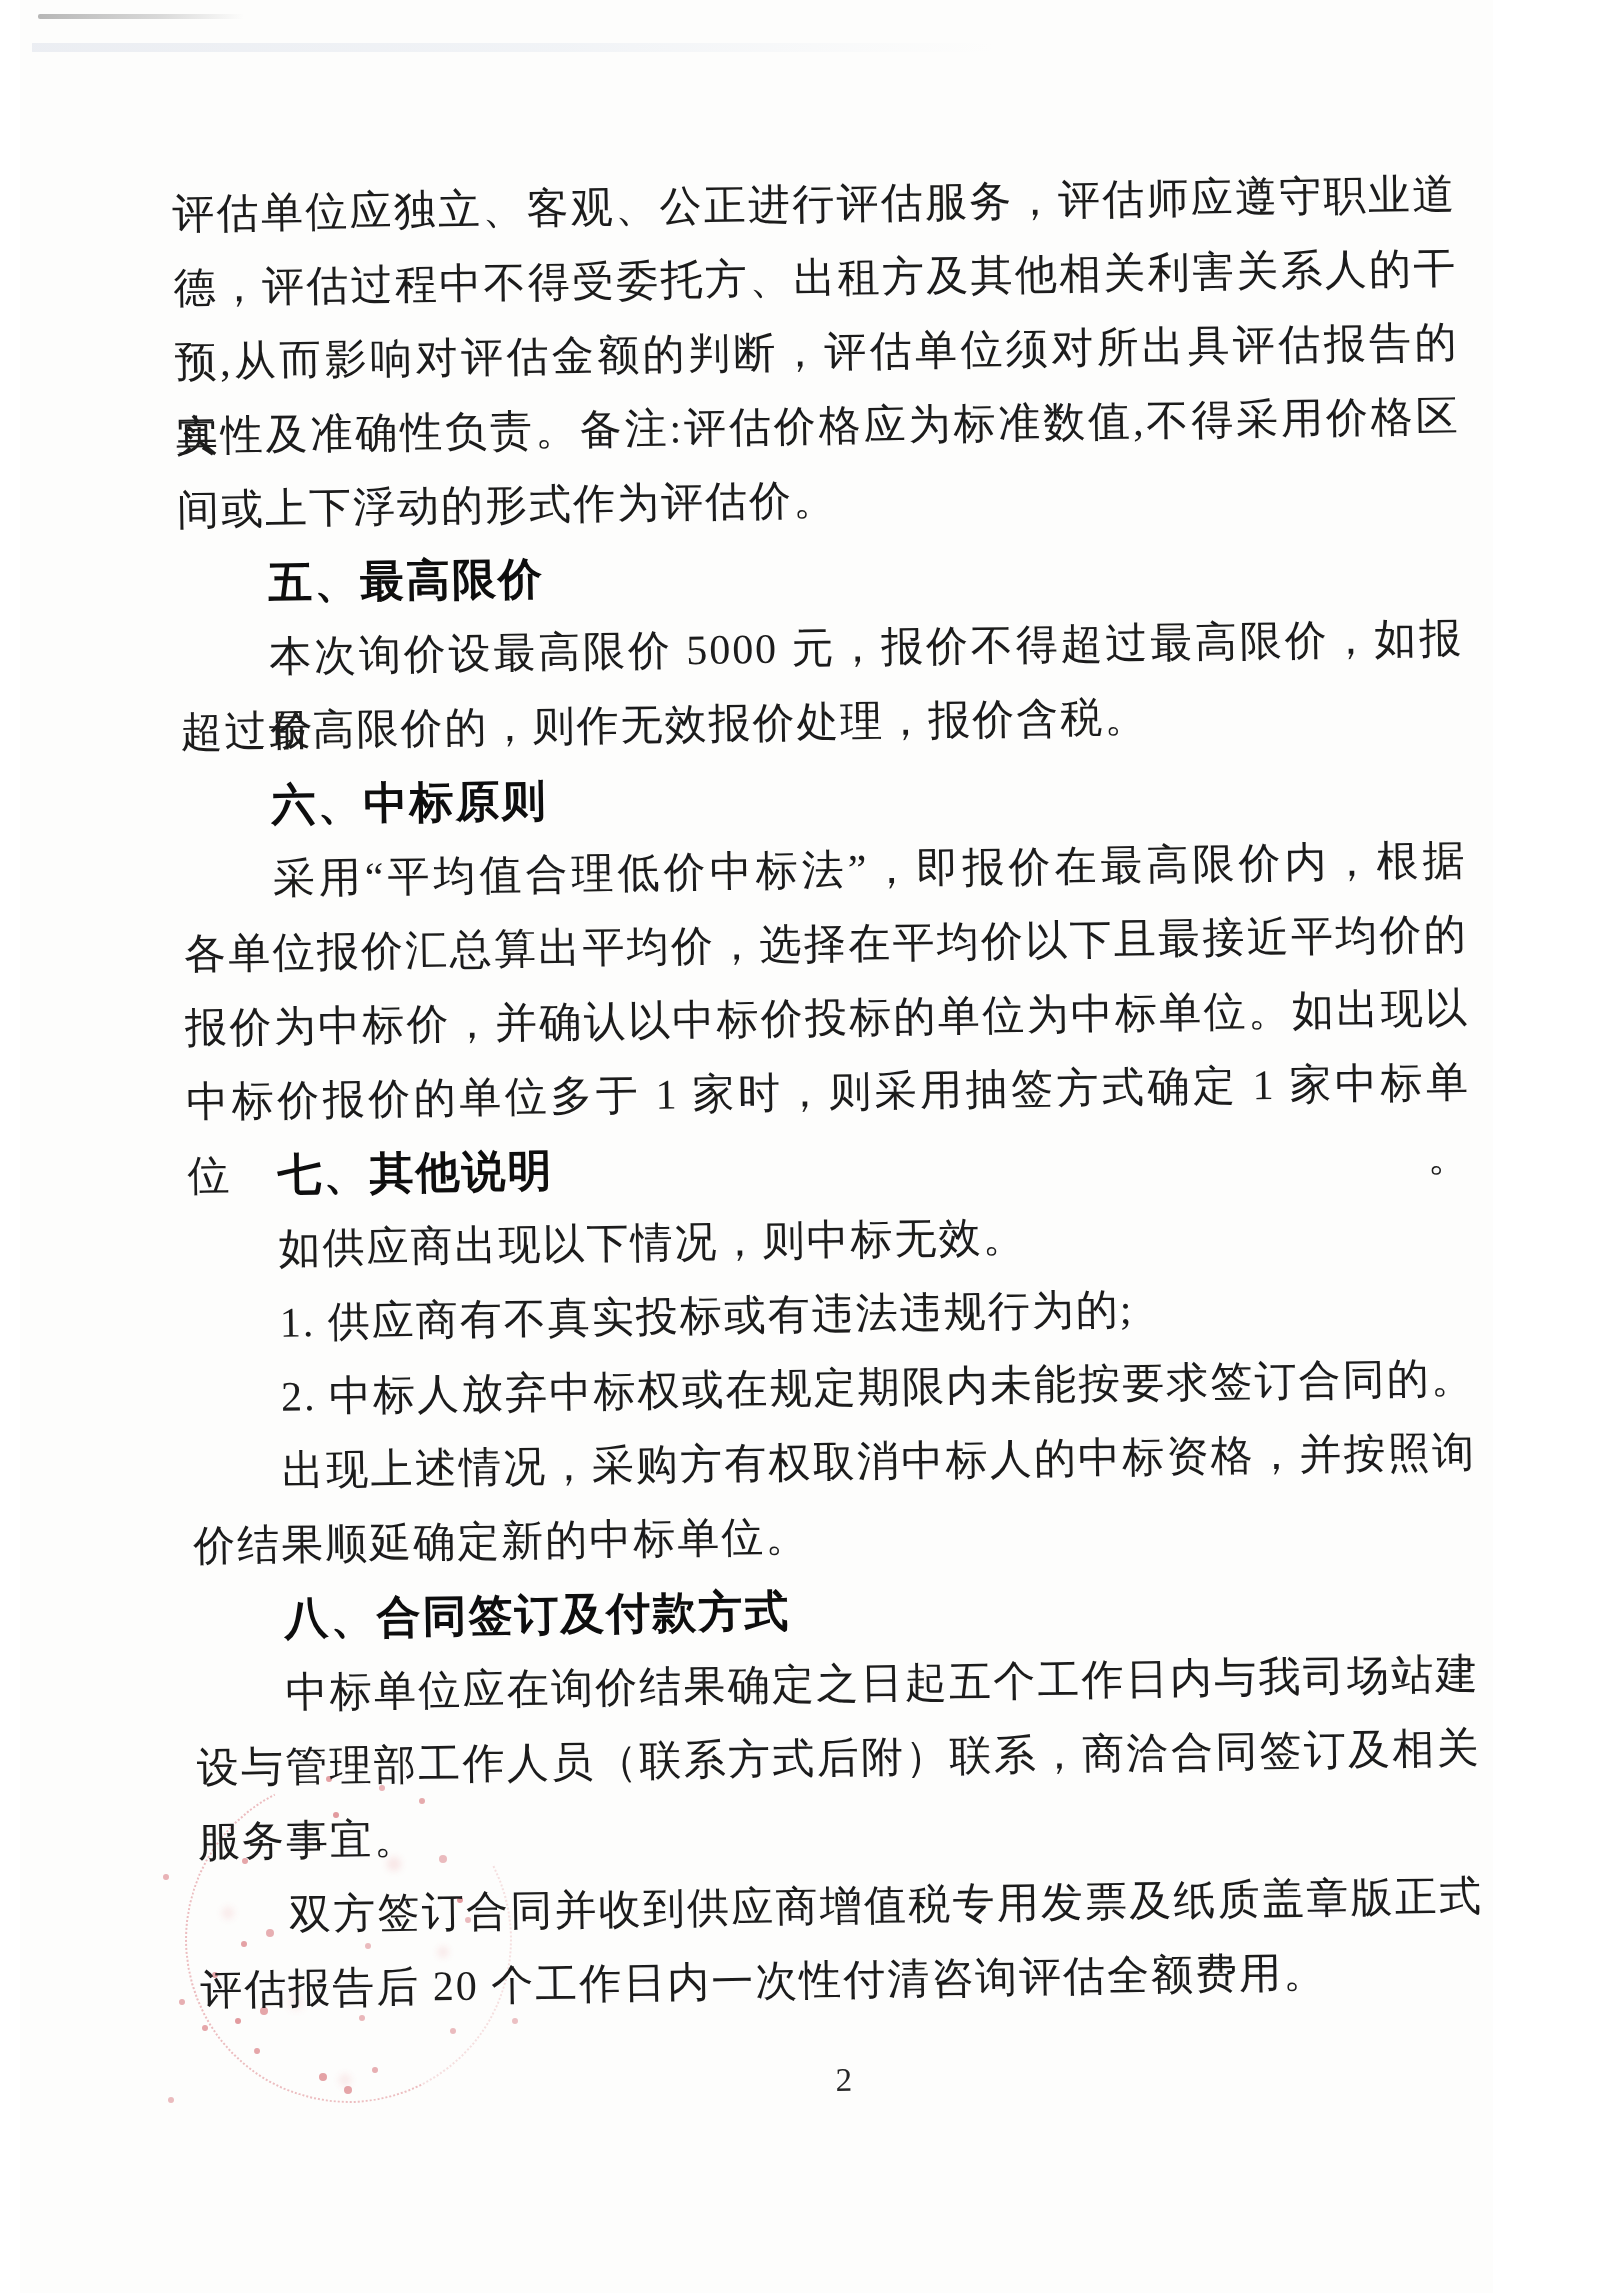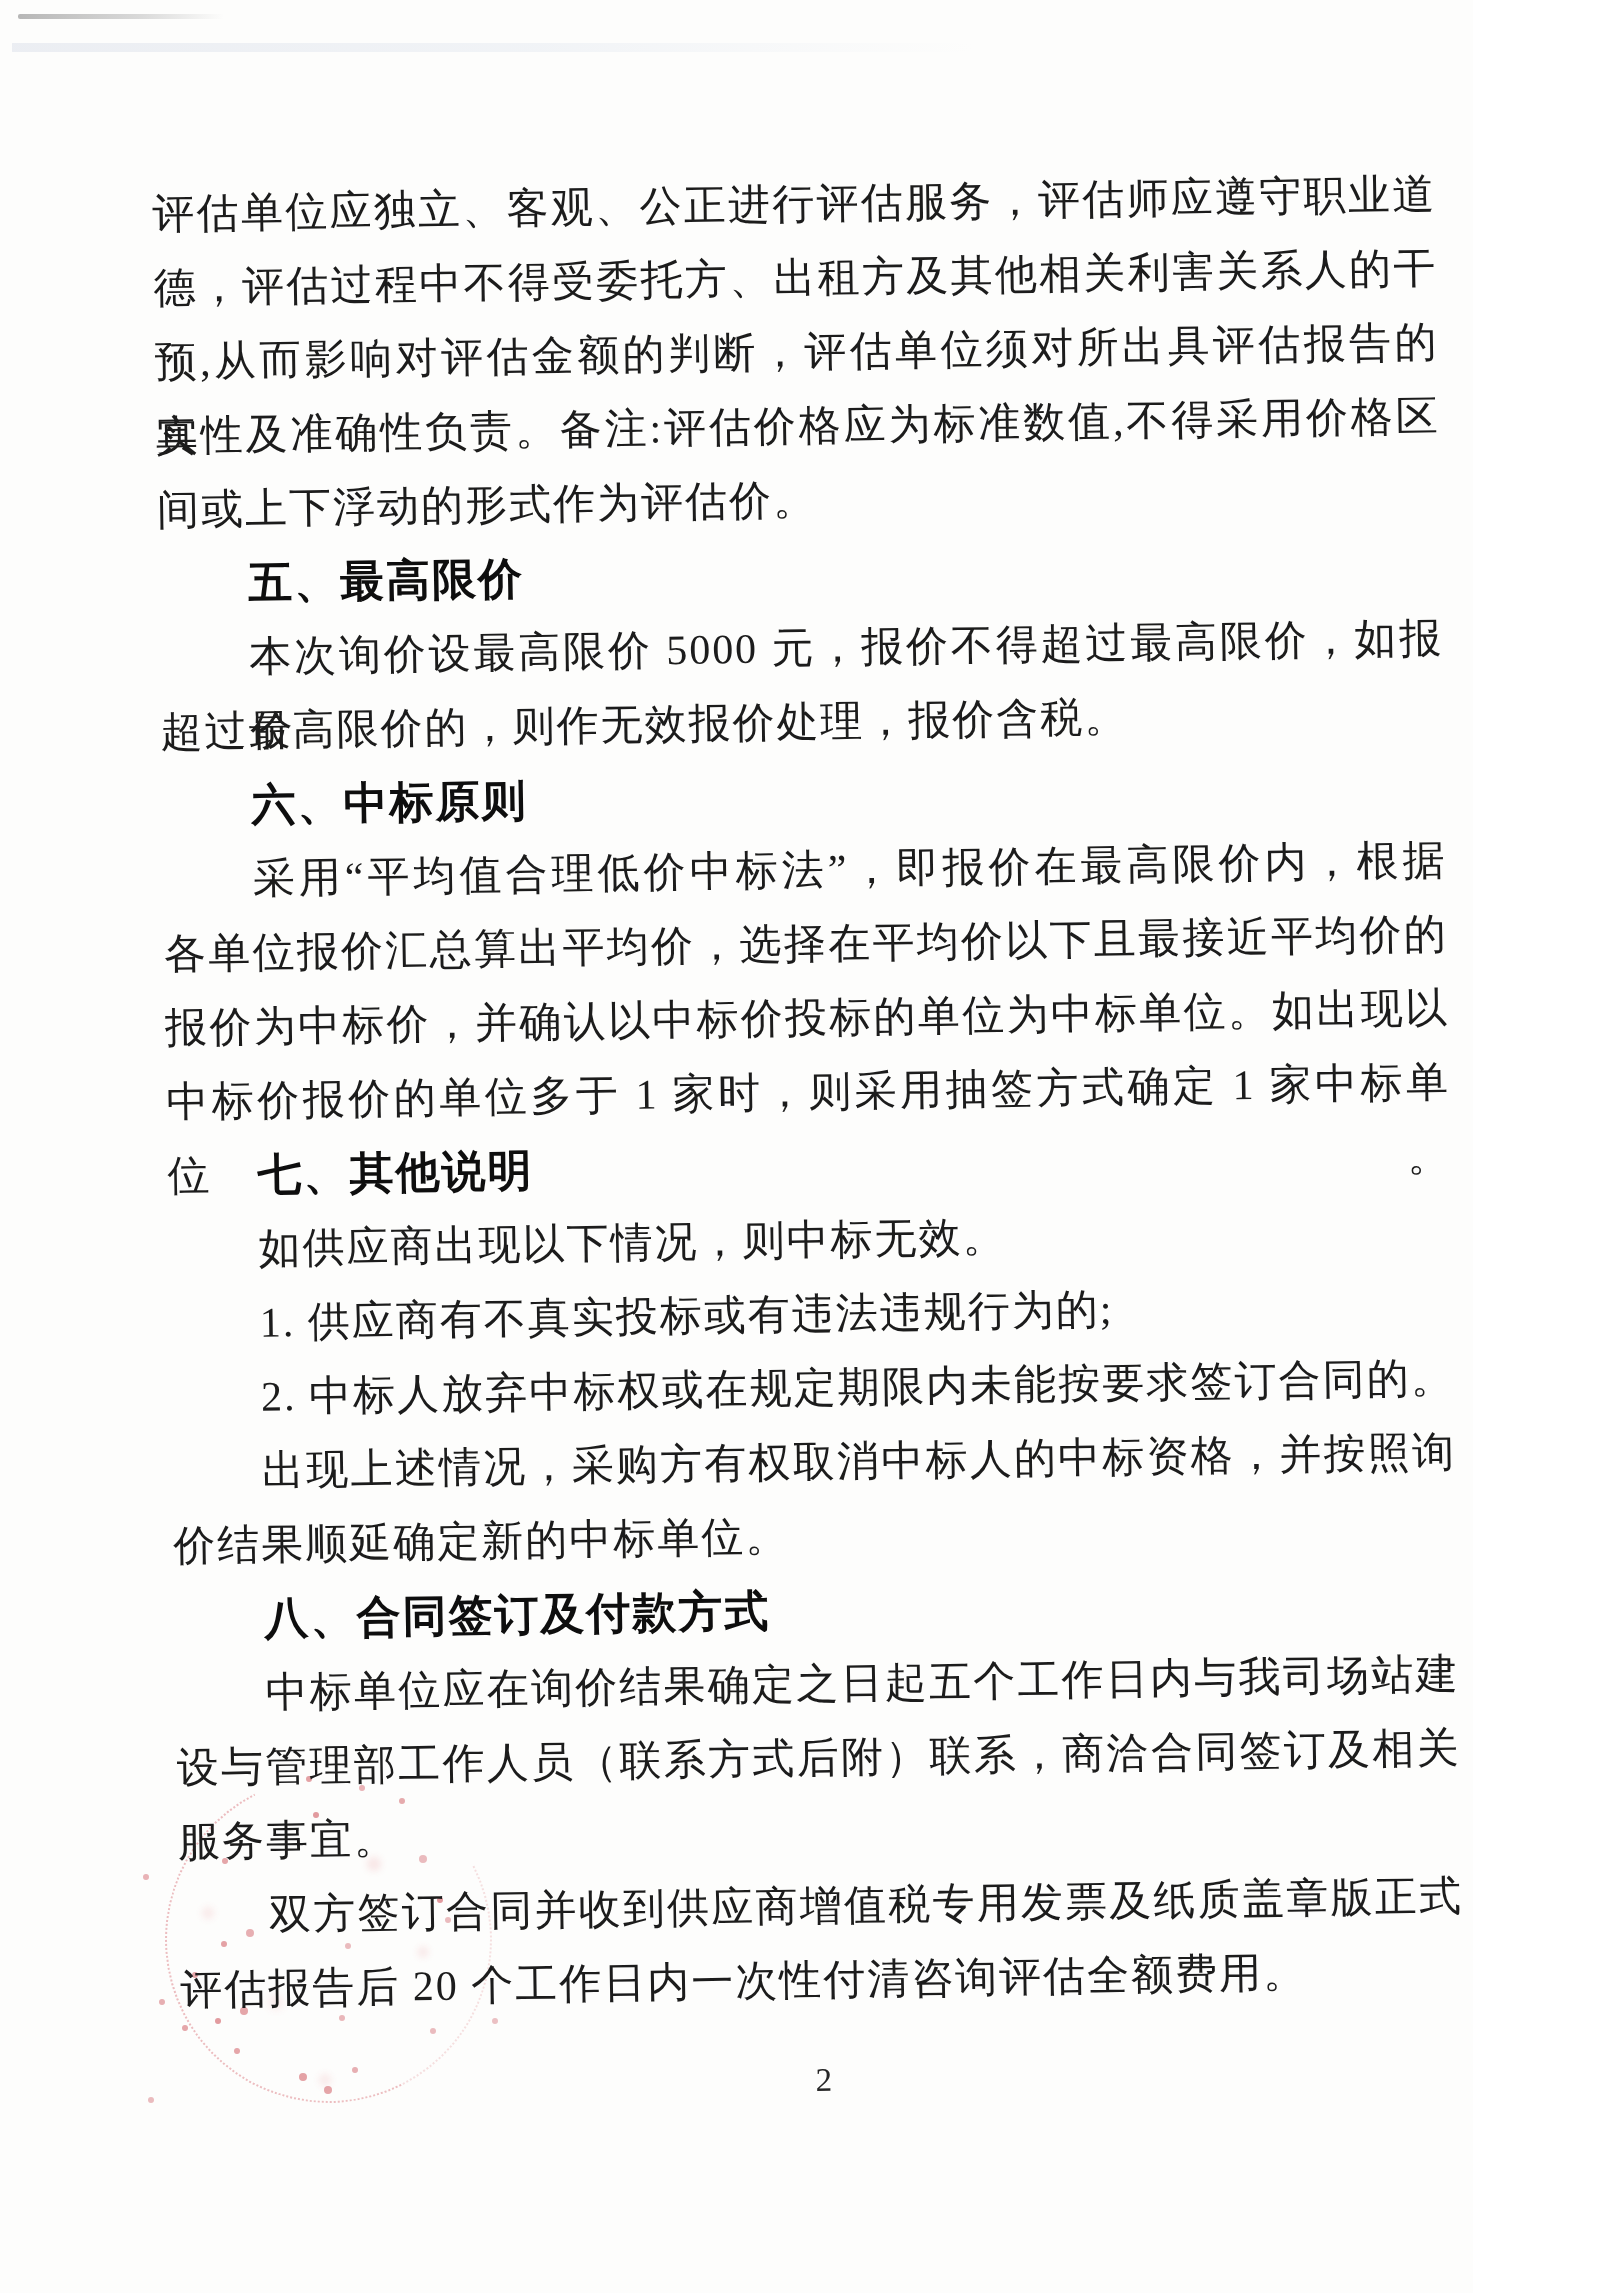--- a/index.html
+++ b/index.html
@@ -4,20 +4,21 @@
 <style>
   html, body { margin: 0; padding: 0; background: #ffffff; }
 
   .page {
     position: relative;
     width: 1473px;
     height: 2294px;
     background: #fdfdfc;
     overflow: hidden;
     font-family: "Liberation Serif", serif;
+    margin-left: 20px;
   }
 
   
   .textblock {
     position: absolute;
     left: 167px;
     top: 167px;
     width: 1284px;
     transform: rotate(-0.9deg);
     transform-origin: 50% 50%;

